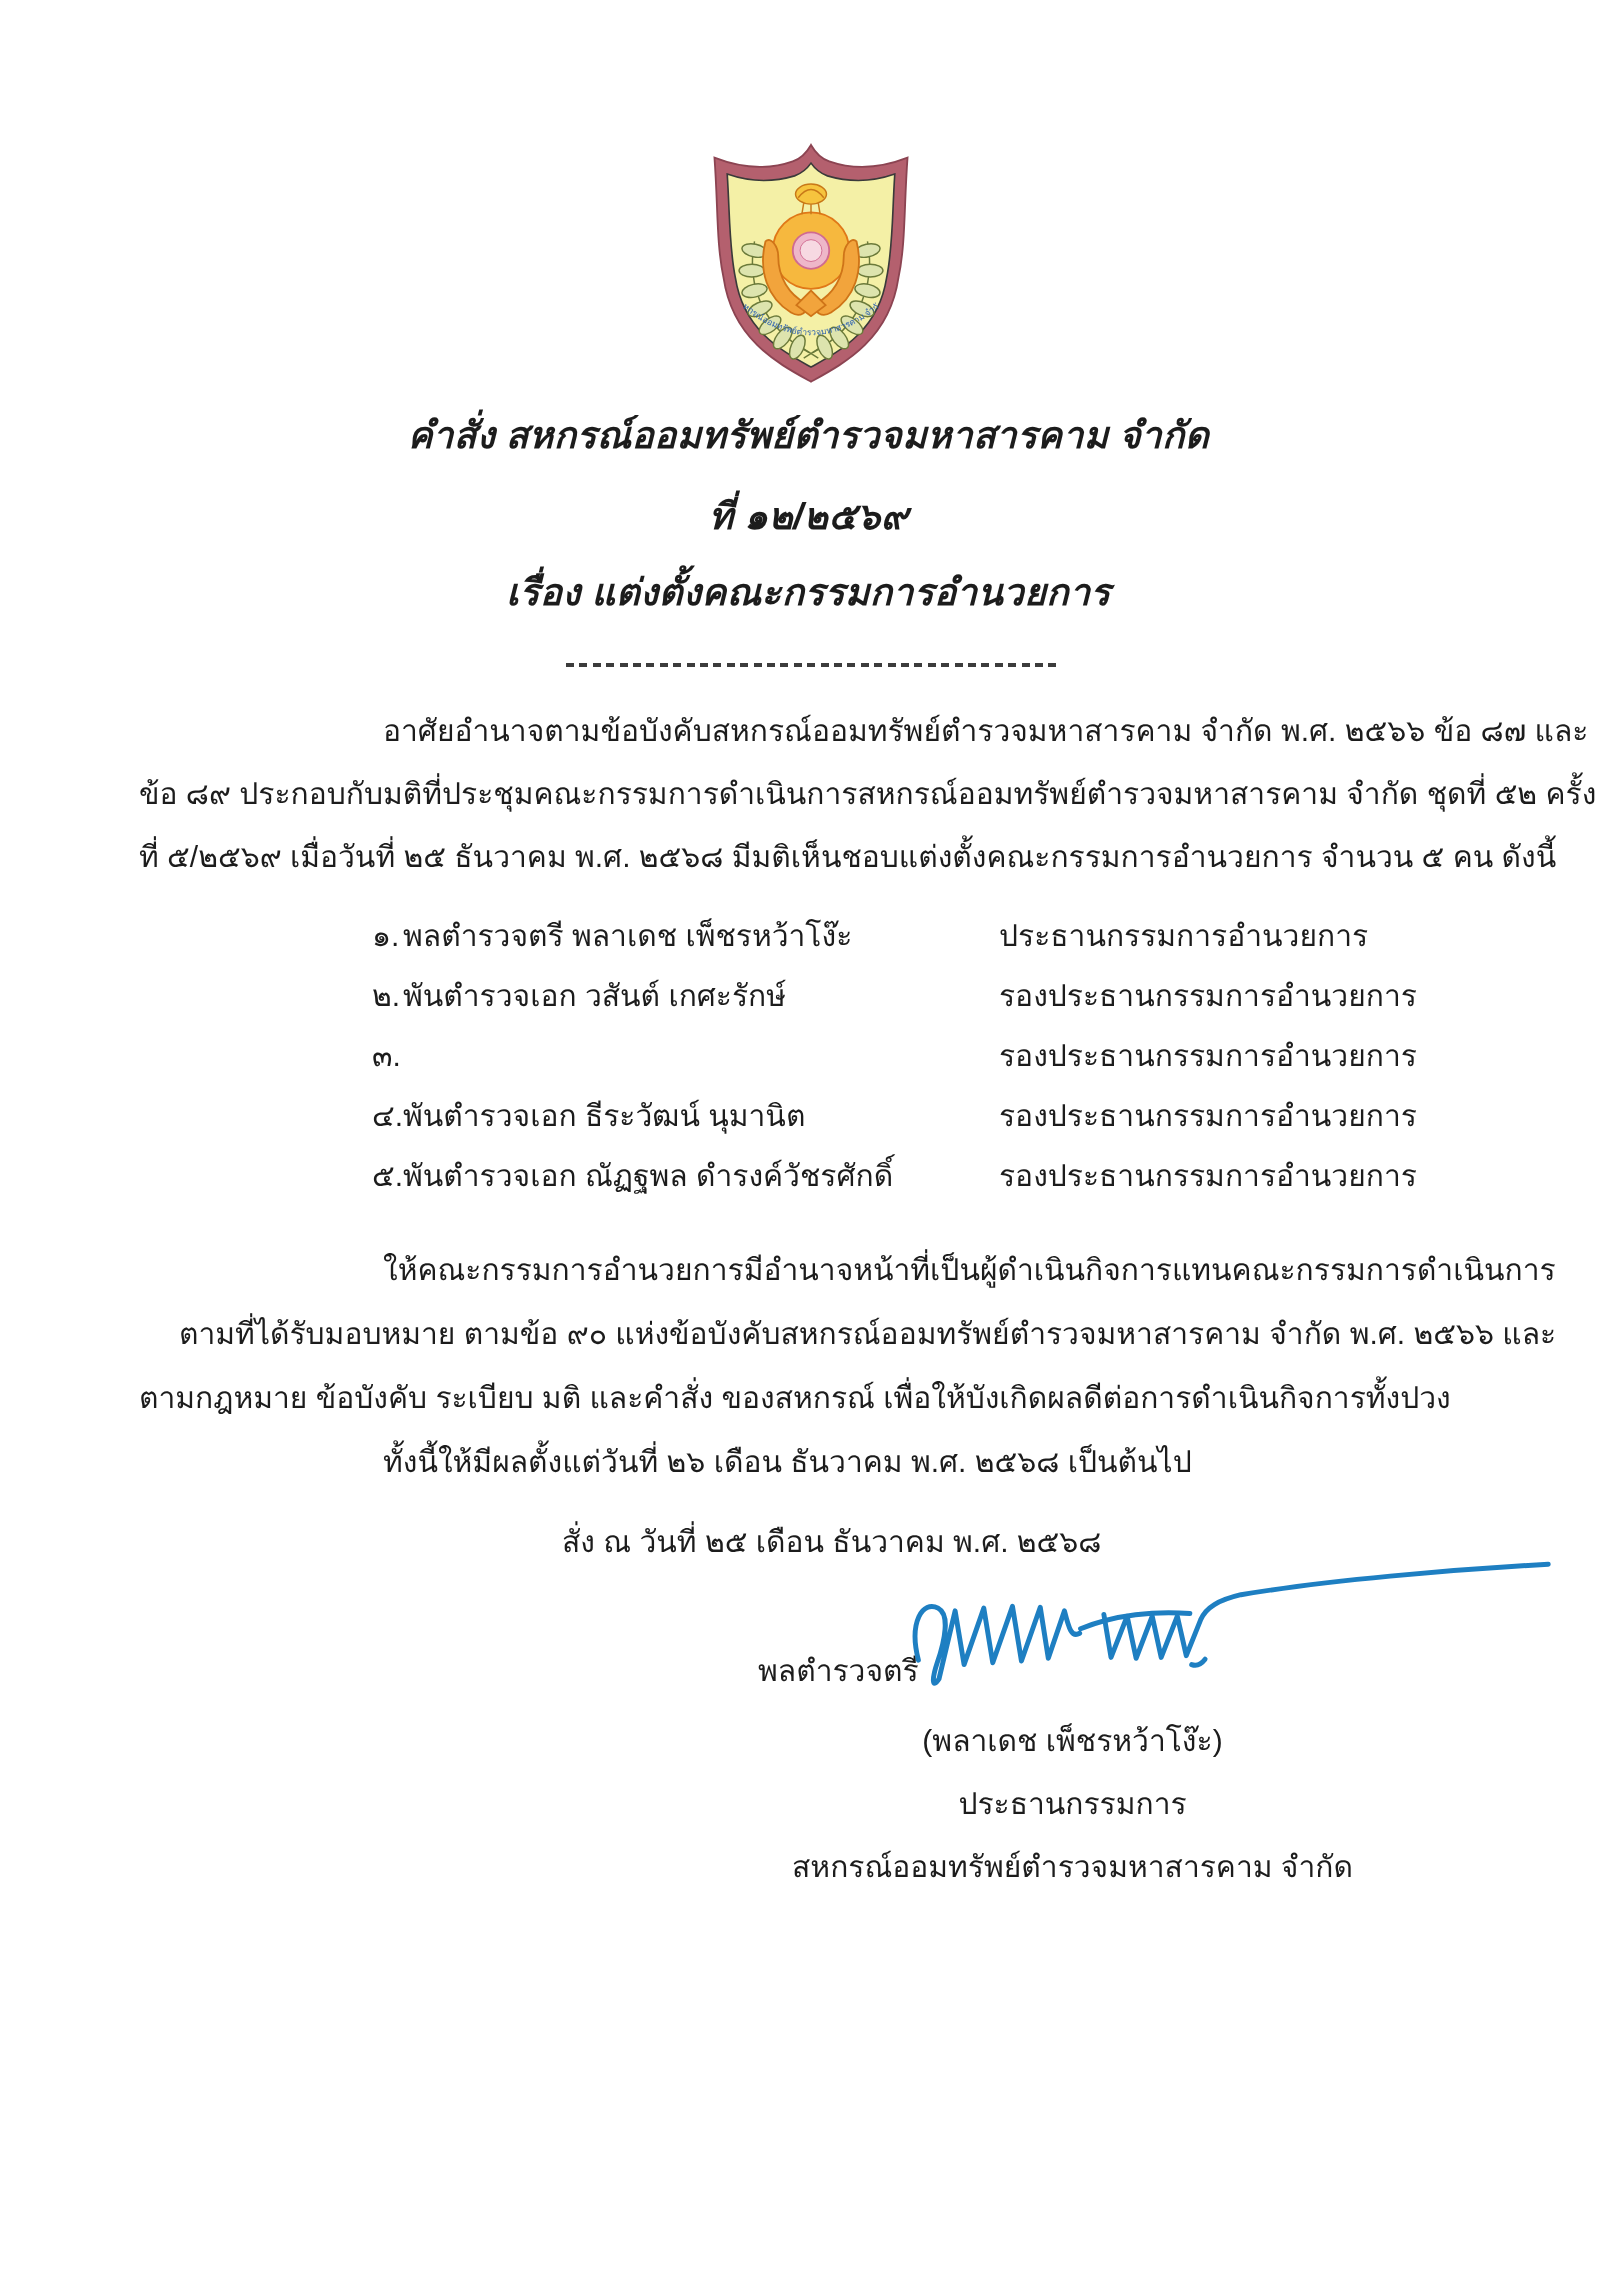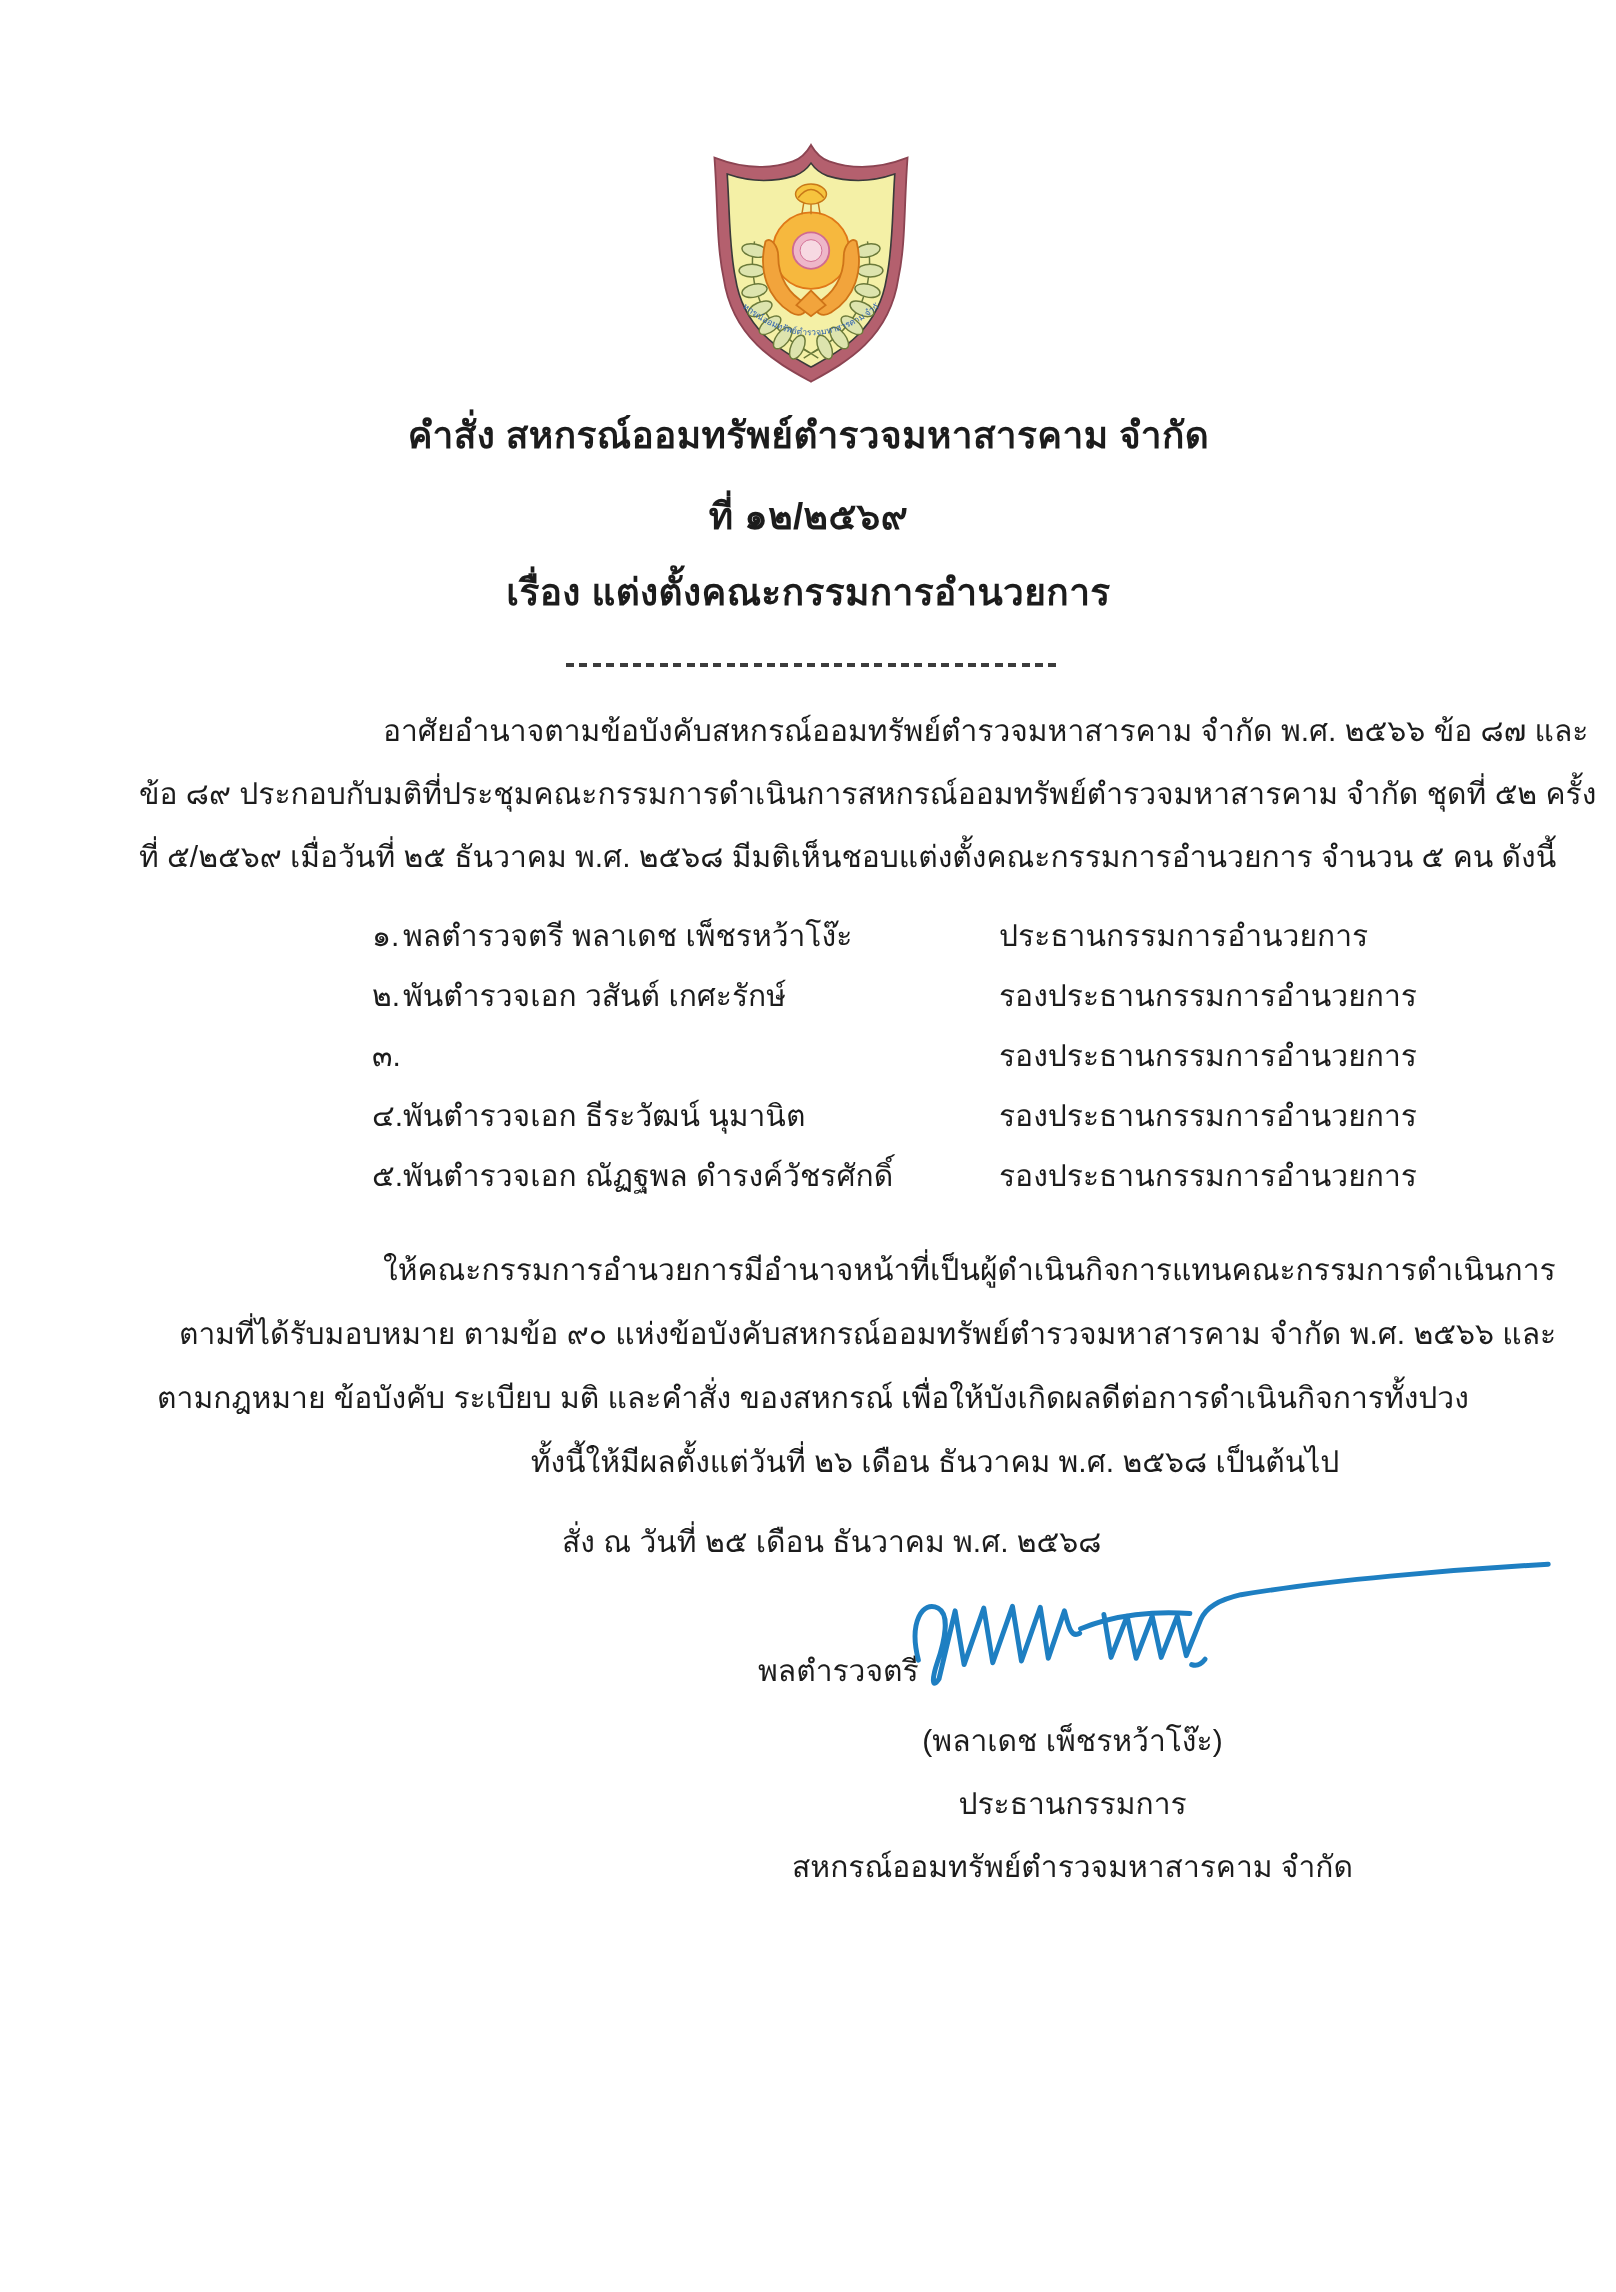--- a/index.html
+++ b/index.html
@@ -6,27 +6,27 @@
   .page{
     position:relative;
     width:1617px;height:2293px;
     background:#ffffff;
     font-family:"Liberation Sans","DejaVu Sans",sans-serif;
     color:#1c1c1c;
     overflow:hidden;
   }
   .abs{position:absolute;}
   .center-line{left:0;width:1617px;text-align:center;}
-  .title{font-size:37px;font-weight:700;letter-spacing:0.4px;}
+  .title{font-size:37px;font-weight:700;letter-spacing:0.4px;font-style:italic;}
   .bodytext{font-size:30px;font-weight:400;}
   .divider{
     height:3.6px;
     background:repeating-linear-gradient(90deg,#3c3c3c 0 8px,transparent 8px 13.4px);
   }
-  .para{width:1348px;text-align:center;}
+  .para{width:1348px;}
   .para .pline{display:block;height:63px;line-height:63px;white-space:nowrap;}
   .indent{padding-left:244px;}
   .appointee-row{position:relative;height:60px;line-height:60px;white-space:nowrap;}
   .appointee-row .no{position:absolute;left:233px;}
   .appointee-row .nm{position:absolute;left:264px;}
   .appointee-row .rl{position:absolute;left:860px;}
   .sig-block{width:591px;text-align:center;}
   .sig-block .sline{display:block;height:63px;line-height:63px;white-space:nowrap;}
   svg{display:block;}
 </style>

